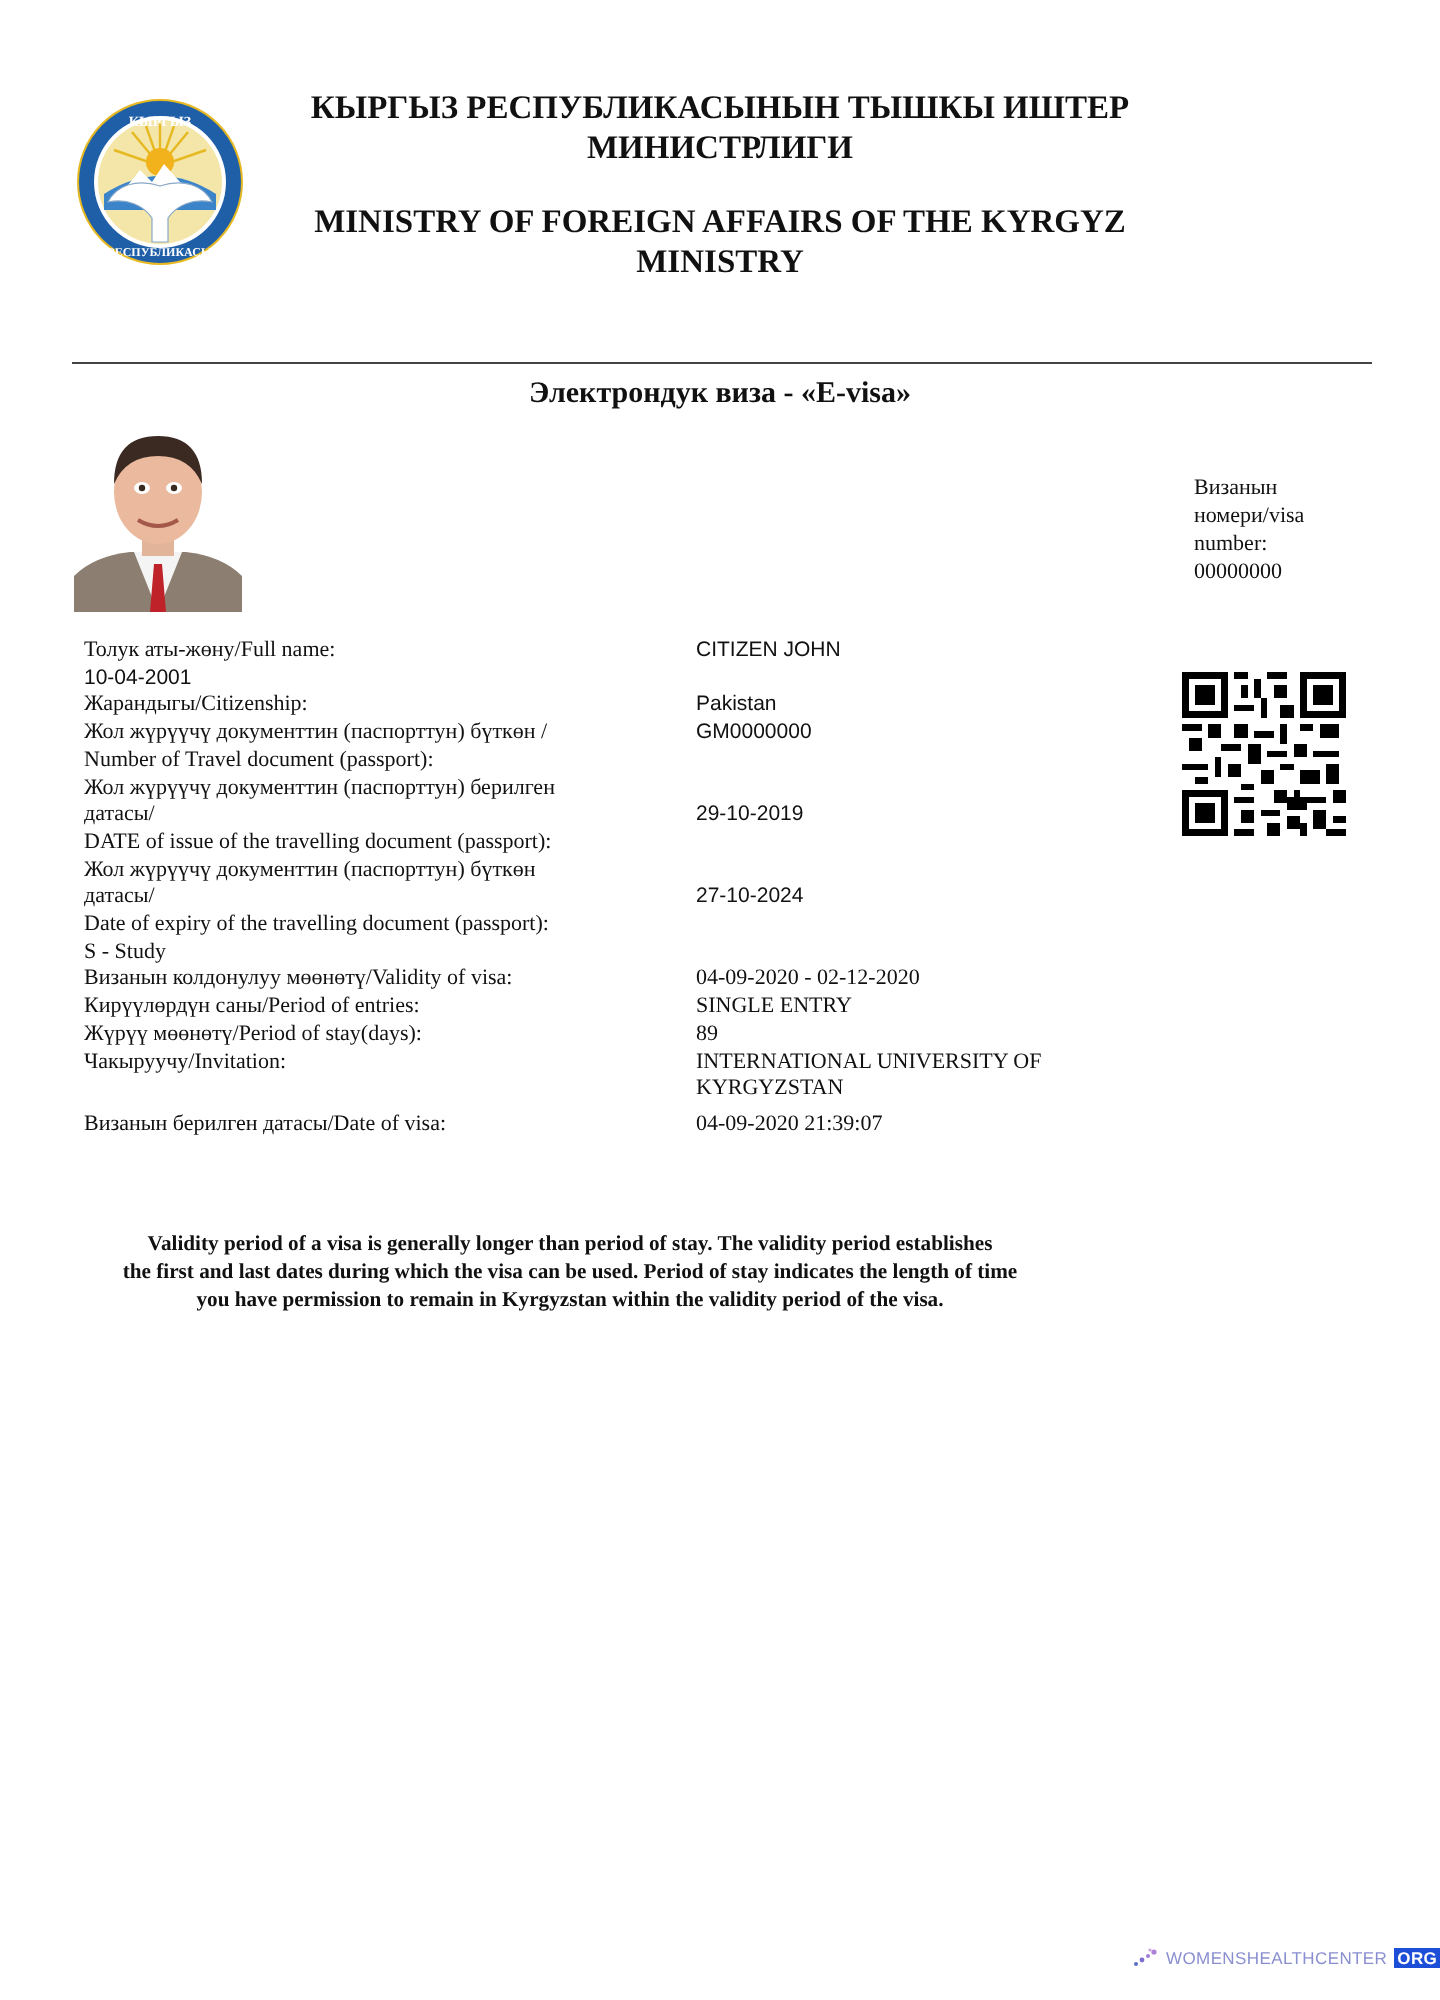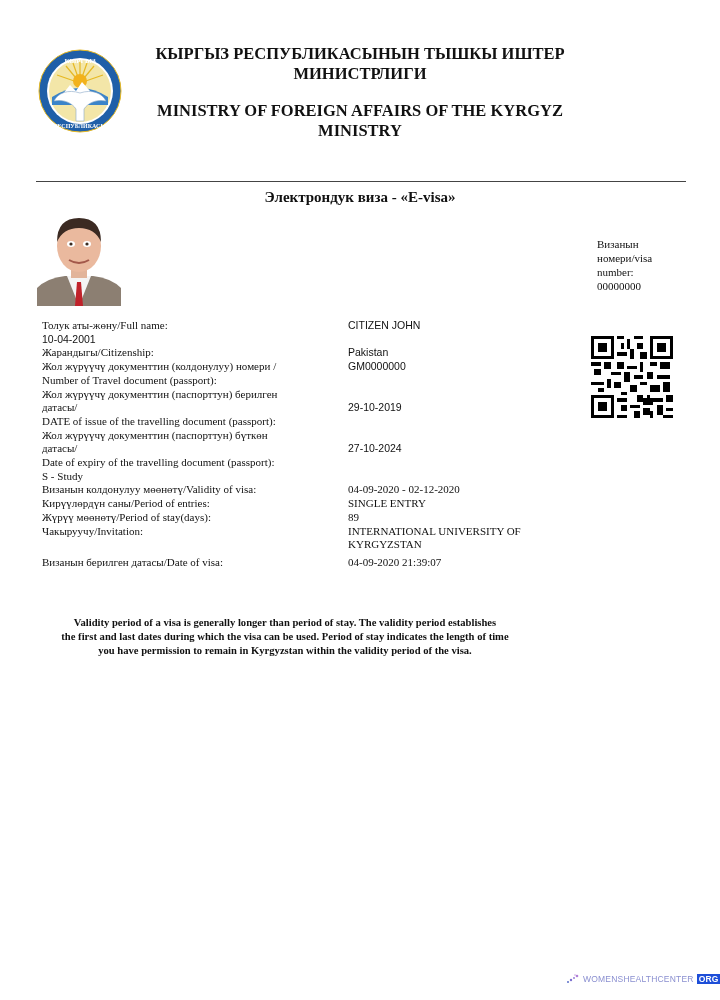--- a/index.html
+++ b/index.html
@@ -158,21 +158,21 @@
   </div>
   <div class="row">
     <div class="val sans">10-04-2001</div>
   </div>
   <div class="row">
     <div class="lbl">Жарандыгы/Citizenship:</div>
     <div class="val sans">Pakistan</div>
   </div>
   <div class="row">
     <div class="lbl">
-      <div>Жол жүрүүчү документтин (колдонулуу) номери /</div>
+      <div>Жол жүрүүчү документтин (паспорттун) бүткөн /</div>
       <div>Number of Travel document (passport):</div>
     </div>
     <div class="val sans">GM0000000</div>
   </div>
   <div class="row">
     <div class="lbl">
       <div>Жол жүрүүчү документтин (паспорттун) берилген</div>
       <div>датасы/</div>
       <div>DATE of issue of the travelling document (passport):</div>
     </div>

